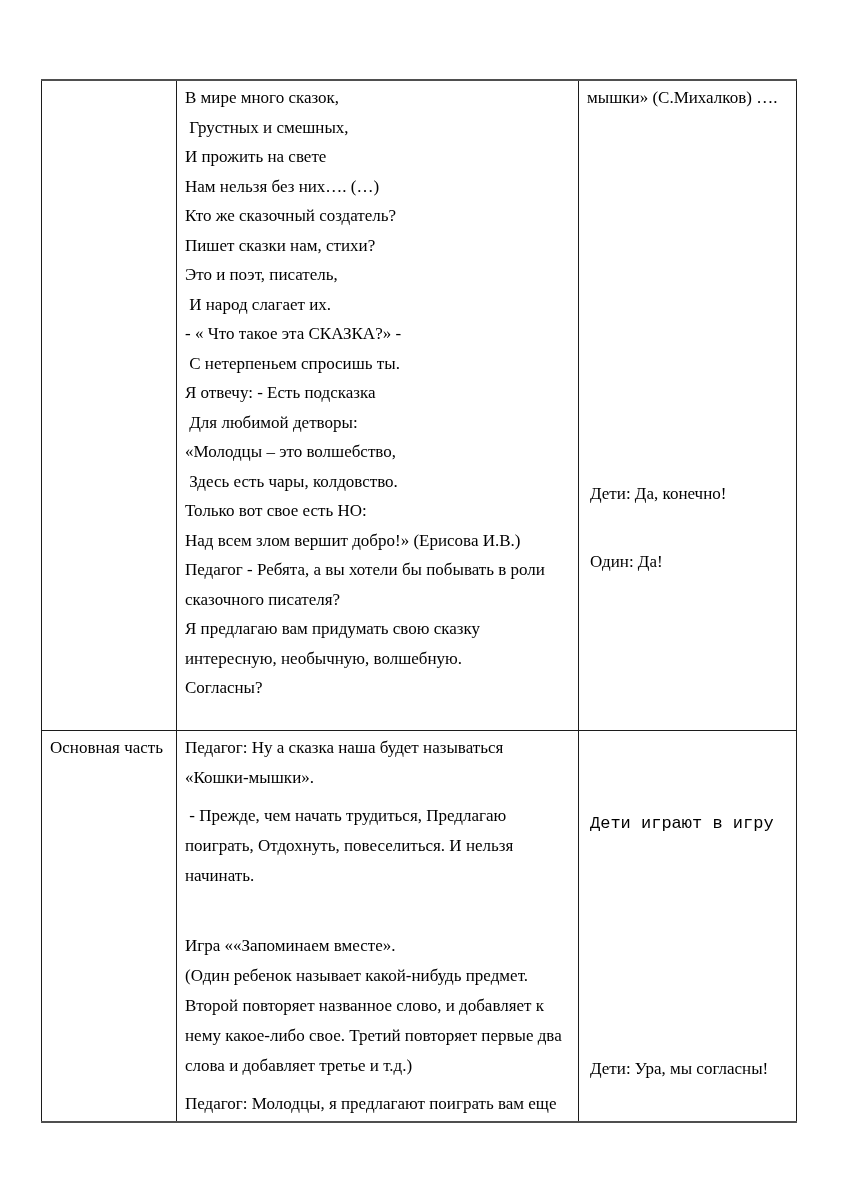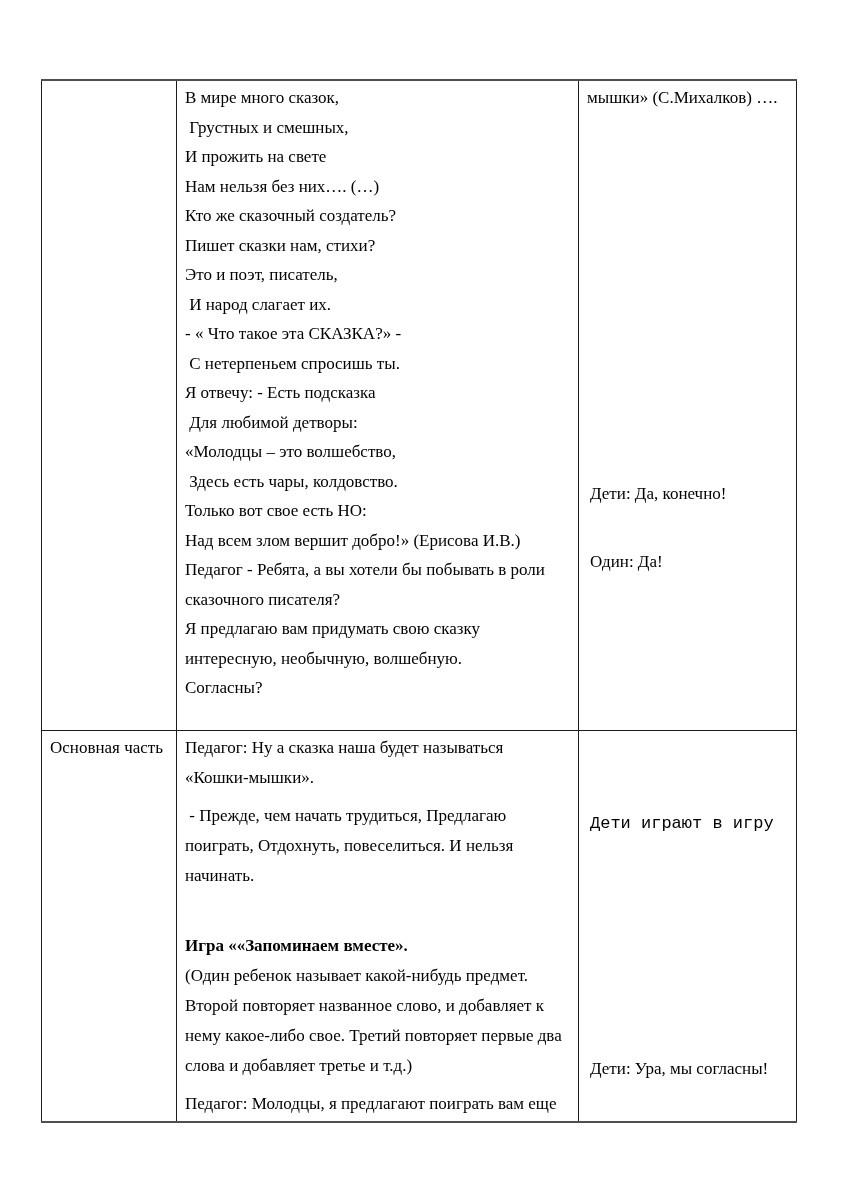--- a/index.html
+++ b/index.html
@@ -32,21 +32,21 @@
     position: relative;
     font-size: 17px;
   }
   tr.row1 { height: 650px; }
   tr.row2 { height: 311px; }
   .line { white-space: pre; }
   .row1 .line { line-height: 29.5px; }
   .row2 .line { line-height: 30px; }
   .para { margin: 0; }
   .para.gap { margin-top: 8px; }
-  .bold-line { font-weight: bold; margin-top: 40px; }
+  .bold-line { font-weight: normal; margin-top: 40px; }
   .note-abs { position: absolute; left: 0; white-space: pre; margin-left: 11px; }
   .row1 .n1 { top: 398px; }
   .row1 .n2 { top: 466px; }
   .row2 .m0 { top: 78px; font-family: Liberation Mono, monospace; }
   .row2 .m1 { top: 323px; }
 </style>
 </head>
 <body>
 
 <div class="page">

